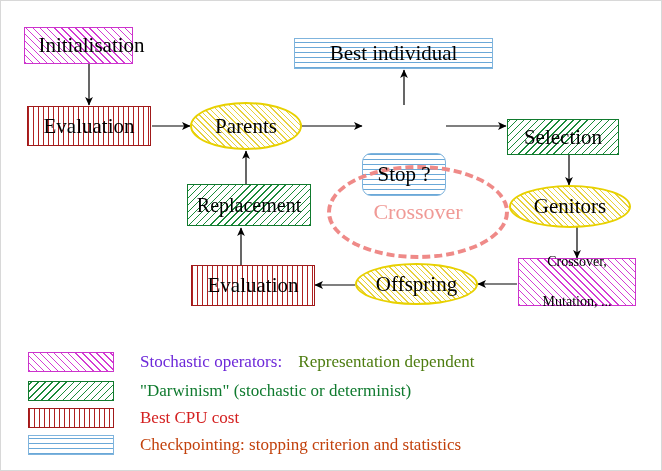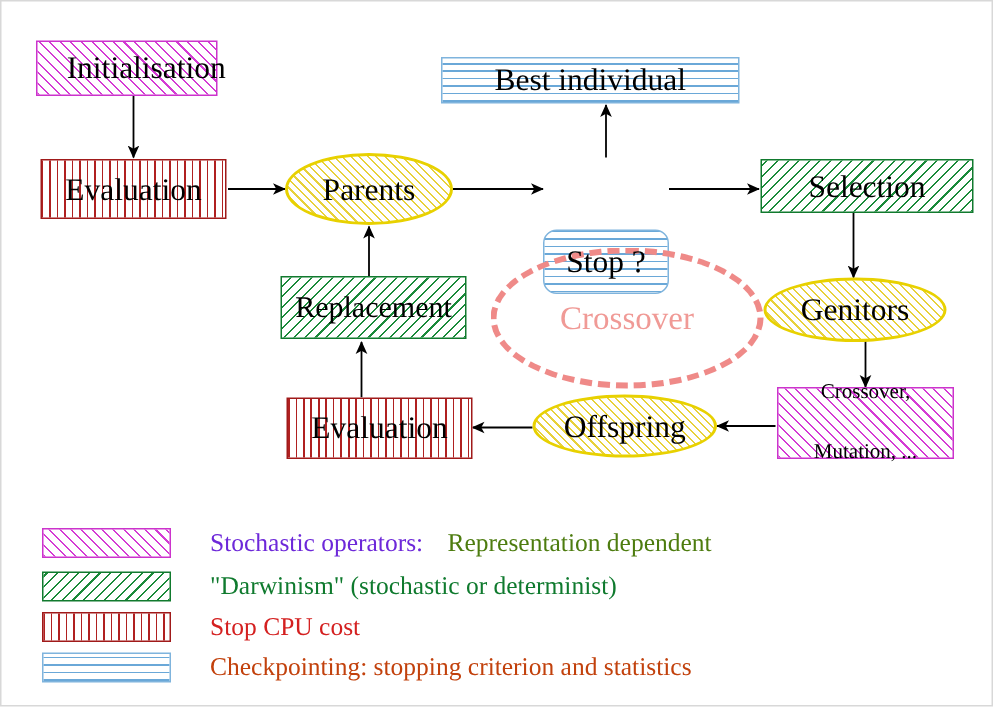--- a/index.html
+++ b/index.html
@@ -99,41 +99,41 @@
       <line x1="516" y1="283" x2="477" y2="283"></line>
 
       <line x1="354" y1="284" x2="314" y2="284"></line>
 
       <line x1="240" y1="264" x2="240" y2="227"></line>
 
       <line x1="245" y1="183" x2="245" y2="150"></line>
     </g>
   </svg>
 
-  <div class="node fill-magenta" style="left:23px;top:26px;width:121px;height:37px;padding-left:26px;">
+  <div class="node fill-magenta" style="left:23px;top:26px;width:109px;height:37px;padding-left:26px;">
     <span style="font-size:21px;">Initialisation</span>
   </div>
 
   <div class="node fill-red" style="left:26px;top:105px;width:124px;height:40px;">
     <span style="font-size:21px;">Evaluation</span>
   </div>
 
   <div class="node fill-yellow ellipse" style="left:189px;top:101px;width:112px;height:48px;">
     <span style="font-size:21px;">Parents</span>
   </div>
 
   <div class="node fill-blue" style="left:293px;top:37px;width:199px;height:31px;">
     <span style="font-size:21px;">Best individual</span>
   </div>
 
   <div class="node fill-blue rounded" style="left:361px;top:104px;width:84px;height:43px;margin-top:48px;">
     <span style="font-size:21px;">Stop ?</span>
   </div>
 
-  <div class="node fill-green" style="left:506px;top:105px;width:142px;height:36px;">
+  <div class="node fill-green" style="left:506px;top:118px;width:112px;height:36px;">
     <span style="font-size:21px;">Selection</span>
   </div>
 
   <div class="node fill-yellow ellipse" style="left:508px;top:184px;width:122px;height:43px;">
     <span style="font-size:21px;">Genitors</span>
   </div>
 
   <div class="node fill-magenta" style="left:517px;top:257px;width:118px;height:48px;flex-direction:column;gap:25px;">
     <span style="font-size:14px;">Crossover,</span>
     <span style="font-size:14px;">Mutation, ...</span>
@@ -165,21 +165,21 @@
       </div>
     </div>
 
     <div class="legend-row" style="top:39px;">
       <div class="swatch fill-green"></div>
       <div class="legend-text lt-green">"Darwinism" (stochastic or determinist)</div>
     </div>
 
     <div class="legend-row" style="top:66px;">
       <div class="swatch fill-red"></div>
-      <div class="legend-text lt-red">Stop CPU cost</div>
+      <div class="legend-text lt-red">Best CPU cost</div>
     </div>
 
     <div class="legend-row" style="top:93px;">
       <div class="swatch fill-blue"></div>
       <div class="legend-text lt-blue">Checkpointing: stopping criterion and statistics</div>
     </div>
 
   </div>
 
 </div>

